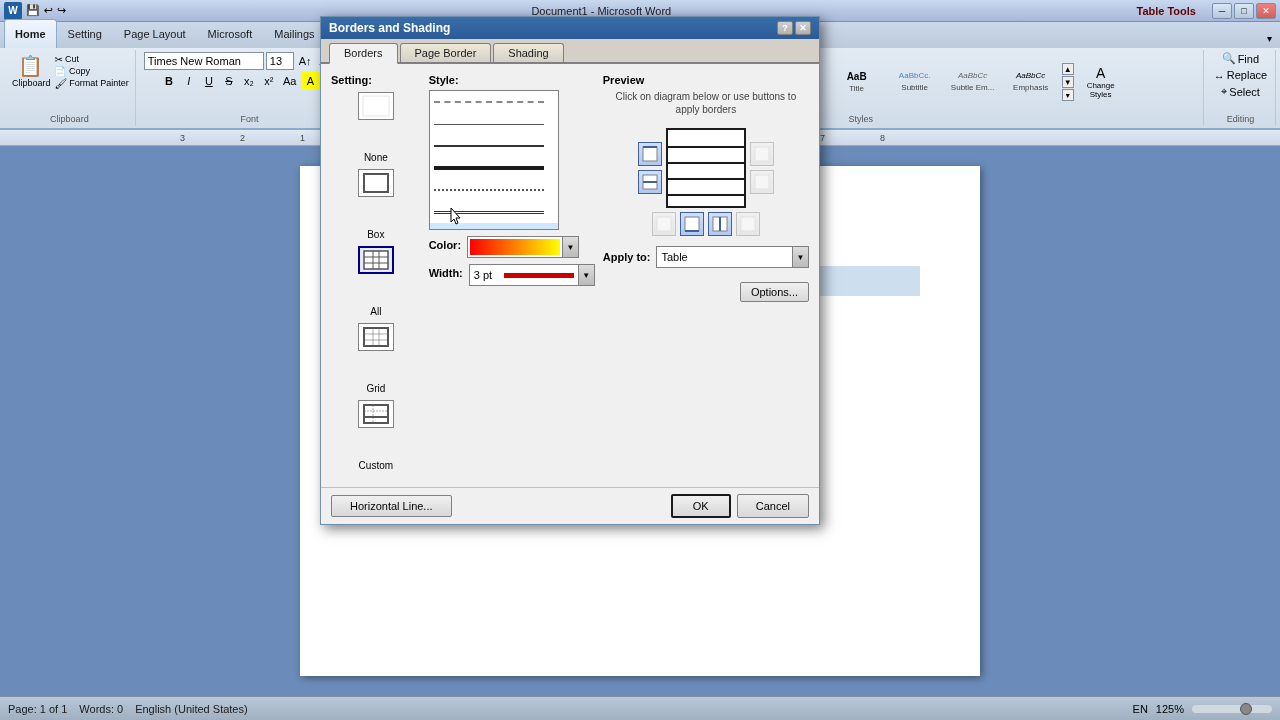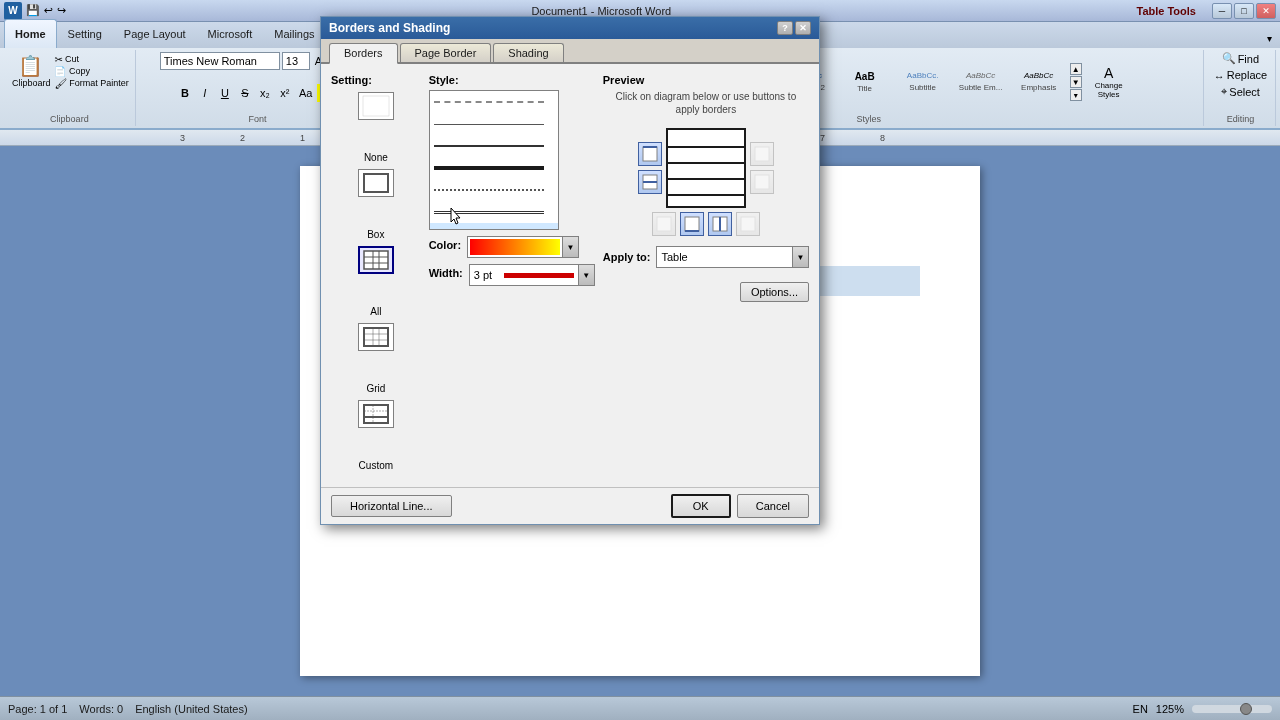--- a/index.html
+++ b/index.html
@@ -102,21 +102,21 @@
     #apply-to-dropdown { display: flex; align-items: center; border: 1px solid #808080; background: white; height: 22px; cursor: pointer; flex: 1; gap: 47px; }
     #apply-to-value { font-size: 11px; padding: 0 4px; flex: 1; }
 
     #options-btn { margin-top: 8px; float: right; padding: 3px 10px; font-size: 11px; cursor: pointer; background: linear-gradient(to bottom, #f0f0f0, #d8d8d8); border: 1px solid #808080; border-radius: 2px; }
 
     #dialog-footer { padding: 6px 10px; display: flex; justify-content: space-between; align-items: center; border-top: 1px solid #c0c0c0; background: #f0f0f0; gap: 18px; }
     .footer-left { }
     .footer-right { display: flex; gap: 6px; }
     .dlg-btn { padding: 4px 18px; font-size: 11px; cursor: pointer; background: linear-gradient(to bottom, #f0f0f0, #d8d8d8); border: 1px solid #808080; border-radius: 2px; min-width: 60px; text-align: center; }
     .dlg-btn.default { border: 2px solid #1a1a1a; }
-    .font-group-content { display: flex; flex-direction: column; gap: 14px; margin-left: 16px; }
+    .font-group-content { display: flex; flex-direction: column; gap: 2px; }
     .font-row1 { display: flex; align-items: center; gap: 2px; }
     .font-name-box { width: 120px; height: 18px; border: 1px solid #8090a0; background: white; font-size: 11px; padding: 0 3px; }
     .font-size-box { width: 28px; height: 18px; border: 1px solid #8090a0; background: white; font-size: 11px; padding: 0 3px; }
     .format-btn { min-width: 18px; height: 18px; border: 1px solid transparent; background: transparent; font-size: 11px; cursor: pointer; display: flex; align-items: center; justify-content: center; padding: 0 2px; }
     .style-thumb { display: flex; flex-direction: column; align-items: center; width: 58px; height: 60px; border: 1px solid transparent; cursor: pointer; padding: 2px; justify-content: center; }
     .style-thumb.selected-style { border-color: #2060a0; background: #c0d8f0; }
     .style-thumb-preview { font-size: 9px; text-align: center; line-height: 1.1; }
     .style-thumb-label { font-size: 8px; color: #444; text-align: center; margin-top: 2px; }
 
     .change-styles-btn { display: flex; flex-direction: column; align-items: center; cursor: pointer; padding: 2px; width: 50px; }

